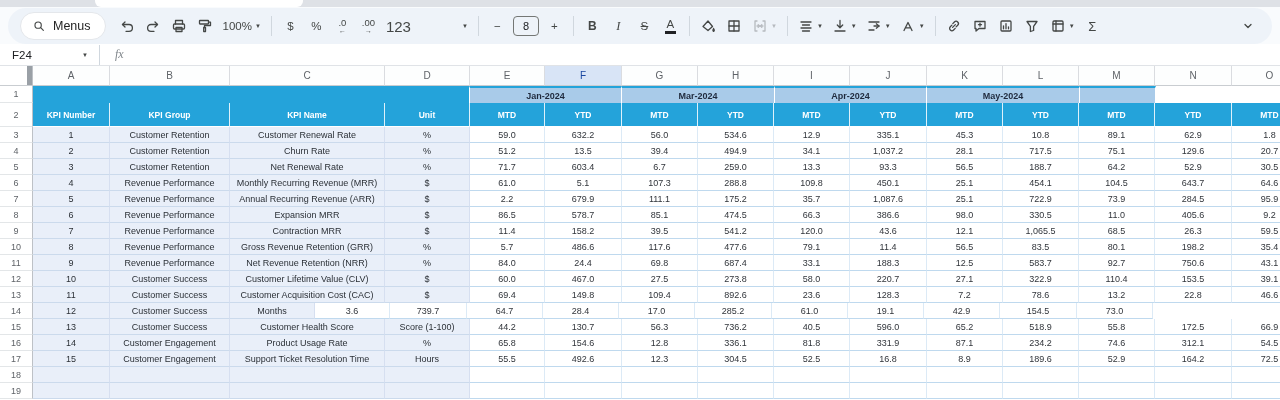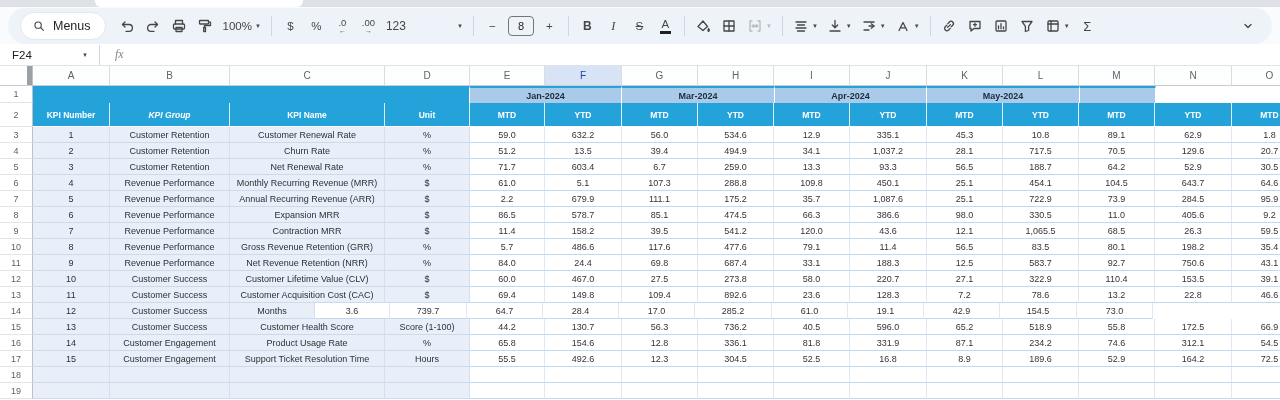--- a/index.html
+++ b/index.html
@@ -126,21 +126,21 @@
         <span>.0</span>
         <span class="arr">←</span>
       </span>
   </div>
   <div class="tbtn">
     <span class="dec">
         <span>.00</span>
         <span class="arr">→</span>
       </span>
   </div>
-  <div class="tbtn" style="font-size:12px">
+  <div class="tbtn" style="font-size:15px">
       <span>123</span>
     </div>
   <div class="fontdrop tbtn">
     <span class="caret">▼</span>
   </div>
   <div class="sep"></div>
   <div class="tbtn">
       <span>−</span>
     </div>
   <div class="sizebox">
@@ -288,21 +288,21 @@
       <div class="cell blue-band" style="width: 437px;"></div>
       <div class="cell month-band" style="width: 152px;">Jan-2024</div>
       <div class="cell month-band" style="width: 153px;">Mar-2024</div>
       <div class="cell month-band" style="width: 152px;">Apr-2024</div>
       <div class="cell month-band" style="width: 153px;">May-2024</div>
       <div class="cell month-band" style="width: 76px;"></div>
     </div>
     <div class="row head2-row" style="height: 24px;">
       <div class="cell gut" style="width: 33px;">2</div>
       <div class="cell blue-head" style="width: 77px;">KPI Number</div>
-      <div class="cell blue-head" style="width: 120px; font-style: italic;">KPI Group</div>
+      <div class="cell blue-head" style="width: 120px;">KPI Group</div>
       <div class="cell blue-head" style="width: 155px;">KPI Name</div>
       <div class="cell blue-head" style="width: 85px;">Unit</div>
       <div class="cell blue-head" style="width: 75px;">MTD</div>
       <div class="cell blue-head" style="width: 77px;">YTD</div>
       <div class="cell blue-head" style="width: 76px;">MTD</div>
       <div class="cell blue-head" style="width: 76px;">YTD</div>
       <div class="cell blue-head" style="width: 76px;">MTD</div>
       <div class="cell blue-head" style="width: 77px;">YTD</div>
       <div class="cell blue-head" style="width: 76px;">MTD</div>
       <div class="cell blue-head" style="width: 76px;">YTD</div>
@@ -335,21 +335,21 @@
       <div class="cell lcell" style="width: 155px;">Churn Rate</div>
       <div class="cell lcell" style="width: 85px;">%</div>
       <div class="cell dcell" style="width: 75px;">51.2</div>
       <div class="cell dcell" style="width: 77px;">13.5</div>
       <div class="cell dcell" style="width: 76px;">39.4</div>
       <div class="cell dcell" style="width: 76px;">494.9</div>
       <div class="cell dcell" style="width: 76px;">34.1</div>
       <div class="cell dcell" style="width: 77px;">1,037.2</div>
       <div class="cell dcell" style="width: 76px;">28.1</div>
       <div class="cell dcell" style="width: 76px;">717.5</div>
-      <div class="cell dcell" style="width: 76px;">70.5</div>
+      <div class="cell dcell" style="width: 76px;">75.1</div>
       <div class="cell dcell" style="width: 77px;">129.6</div>
       <div class="cell dcell" style="width: 76px;">20.7</div>
     </div>
     <div class="row data-row" style="height: 16px;">
       <div class="cell gut" style="width: 33px;">5</div>
       <div class="cell lcell" style="width: 77px;">3</div>
       <div class="cell lcell" style="width: 120px;">Customer Retention</div>
       <div class="cell lcell" style="width: 155px;">Net Renewal Rate</div>
       <div class="cell lcell" style="width: 85px;">%</div>
       <div class="cell dcell" style="width: 75px;">71.7</div>

